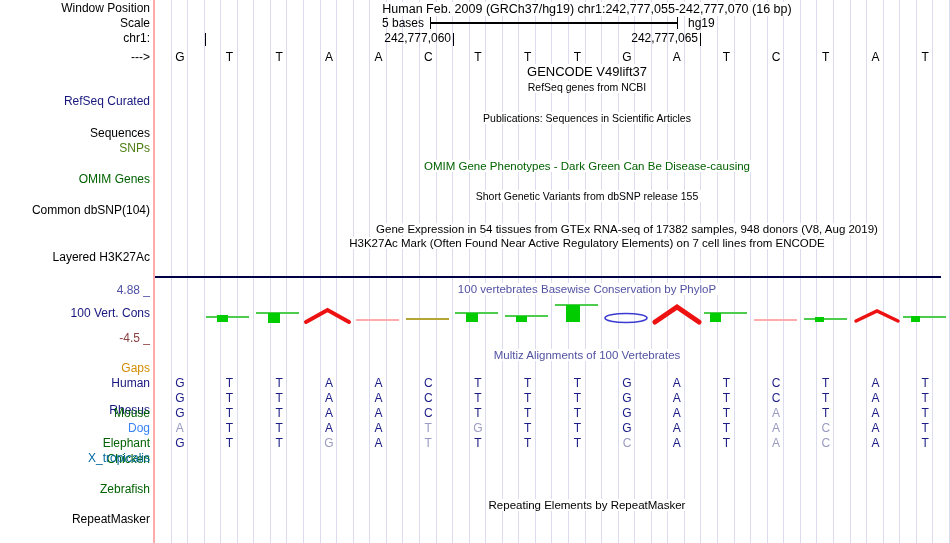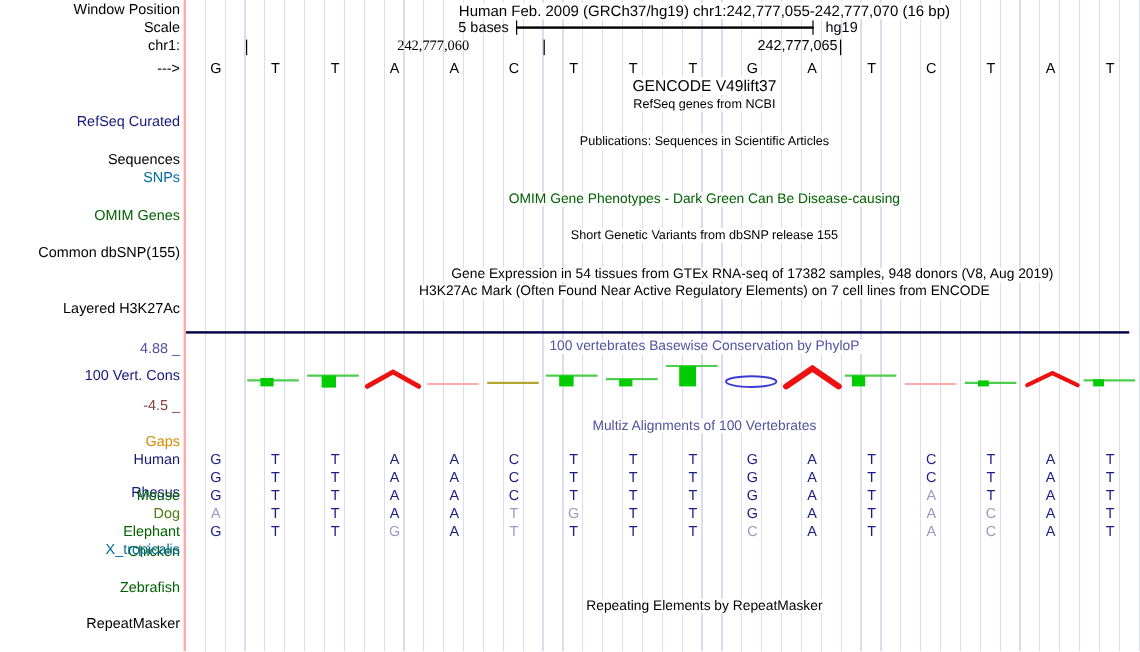--- a/index.html
+++ b/index.html
@@ -42,21 +42,21 @@
     <span>Human Feb. 2009 (GRCh37/hg19)   chr1:242,777,055-242,777,070 (16 bp)</span>
   </div>
 
   <div class="hdr-text" style="top:16px;left:344px;width:80px;text-align:right;">5 bases</div>
   <div class="scale-line" style="top:22px;left:430px;width:248px;"></div>
   <div class="tick" style="top:17px;left:430px;height:12px;"></div>
   <div class="tick" style="top:17px;left:677px;height:12px;"></div>
   <div class="hdr-text" style="top:16px;left:688px;">hg19</div>
 
   <div class="tick" style="top:33px;left:205px;height:13px;"></div>
-  <div class="hdr-text" style="top:31px;left:331px;width:120px;font-family:Liberation Serif, serif;">242,777,060</div>
+  <div class="hdr-text" style="top:31px;left:331px;width:120px;text-align:right;">242,777,060</div>
   <div class="tick" style="top:33px;left:453px;height:13px;"></div>
   <div class="hdr-text" style="top:31px;left:578px;width:120px;text-align:right;">242,777,065</div>
   <div class="tick" style="top:33px;left:700px;height:13px;"></div>
 
   <div id="reference-row">
       <div class="base-cell" style="left: 155px; top: 50px; color: rgb(0, 0, 0);">G</div>
       <div class="base-cell" style="left: 204.688px; top: 50px; color: rgb(0, 0, 0);">T</div>
       <div class="base-cell" style="left: 254.375px; top: 50px; color: rgb(0, 0, 0);">T</div>
       <div class="base-cell" style="left: 304.062px; top: 50px; color: rgb(0, 0, 0);">A</div>
       <div class="base-cell" style="left: 353.75px; top: 50px; color: rgb(0, 0, 0);">A</div>
@@ -68,32 +68,32 @@
       <div class="base-cell" style="left: 651.875px; top: 50px; color: rgb(0, 0, 0);">A</div>
       <div class="base-cell" style="left: 701.562px; top: 50px; color: rgb(0, 0, 0);">T</div>
       <div class="base-cell" style="left: 751.25px; top: 50px; color: rgb(0, 0, 0);">C</div>
       <div class="base-cell" style="left: 800.938px; top: 50px; color: rgb(0, 0, 0);">T</div>
       <div class="base-cell" style="left: 850.625px; top: 50px; color: rgb(0, 0, 0);">A</div>
       <div class="base-cell" style="left: 900.312px; top: 50px; color: rgb(0, 0, 0);">T</div>
     </div>
   <div id="left-labels">
       <div class="left-label" style="top: 94px; color: rgb(22, 22, 125);">RefSeq Curated</div>
       <div class="left-label" style="top: 126px; color: rgb(0, 0, 0);">Sequences</div>
-      <div class="left-label" style="top: 141px; color: #0369a1;">SNPs</div>
+      <div class="left-label" style="top: 141px; color: #4d7c0f;">SNPs</div>
       <div class="left-label" style="top: 172px; color: rgb(0, 98, 0);">OMIM Genes</div>
-      <div class="left-label" style="top: 203px; color: rgb(0, 0, 0);">Common dbSNP(155)</div>
+      <div class="left-label" style="top: 203px; color: rgb(0, 0, 0);">Common dbSNP(104)</div>
       <div class="left-label" style="top: 250px; color: rgb(0, 0, 0);">Layered H3K27Ac</div>
       <div class="left-label" style="top: 283px; color: rgb(80, 80, 168);">4.88 _</div>
       <div class="left-label" style="top: 306px; color: rgb(22, 22, 125);">100 Vert. Cons</div>
       <div class="left-label" style="top: 331px; color: rgb(139, 64, 64);">-4.5 _</div>
       <div class="left-label" style="top: 361px; color: rgb(210, 141, 0);">Gaps</div>
       <div class="left-label" style="top: 376px; color: rgb(22, 22, 125);">Human</div>
       <div class="left-label" style="top: 391px; color: rgb(22, 22, 125); margin-top: 12px;">Rhesus</div>
       <div class="left-label" style="top: 406px; color: rgb(0, 98, 0);">Mouse</div>
-      <div class="left-label" style="top: 421px; color: #4d7c0f;">Dog</div>
+      <div class="left-label" style="top: 421px; color: #3b82f6;">Dog</div>
       <div class="left-label" style="top: 436px; color: rgb(0, 98, 0);">Elephant</div>
       <div class="left-label" style="top: 452px; color: rgb(0, 98, 0);">Chicken</div>
       <div class="left-label" style="top: 451px; color: #0369a1;">X_tropicalis</div>
       <div class="left-label" style="top: 482px; color: rgb(0, 98, 0);">Zebrafish</div>
       <div class="left-label" style="top: 512px; color: rgb(0, 0, 0);">RepeatMasker</div>
     </div>
   <div id="center-titles">
       <div class="center-title" style="top: 65px; font-size: 13px; color: rgb(0, 0, 0);"><span>GENCODE V49lift37</span></div>
       <div class="center-title" style="top: 80px; font-size: 10.5px; color: rgb(0, 0, 0);"><span>RefSeq genes from NCBI</span></div>
       <div class="center-title" style="top: 111px; font-size: 10.5px; color: rgb(0, 0, 0);"><span>Publications: Sequences in Scientific Articles</span></div>

